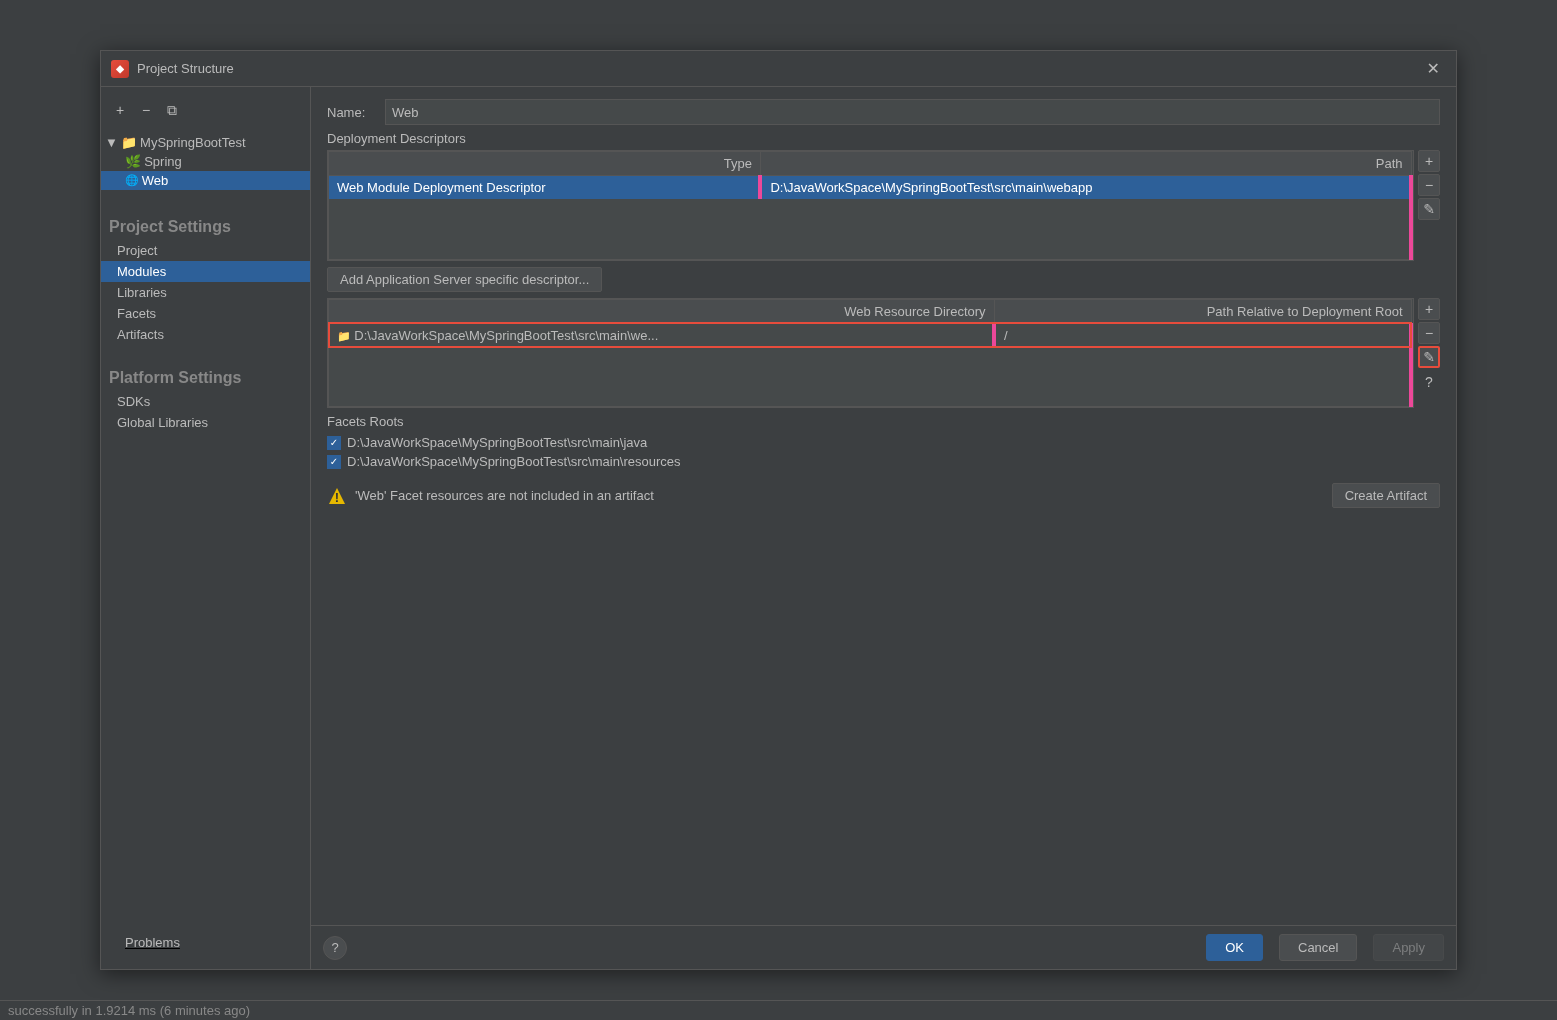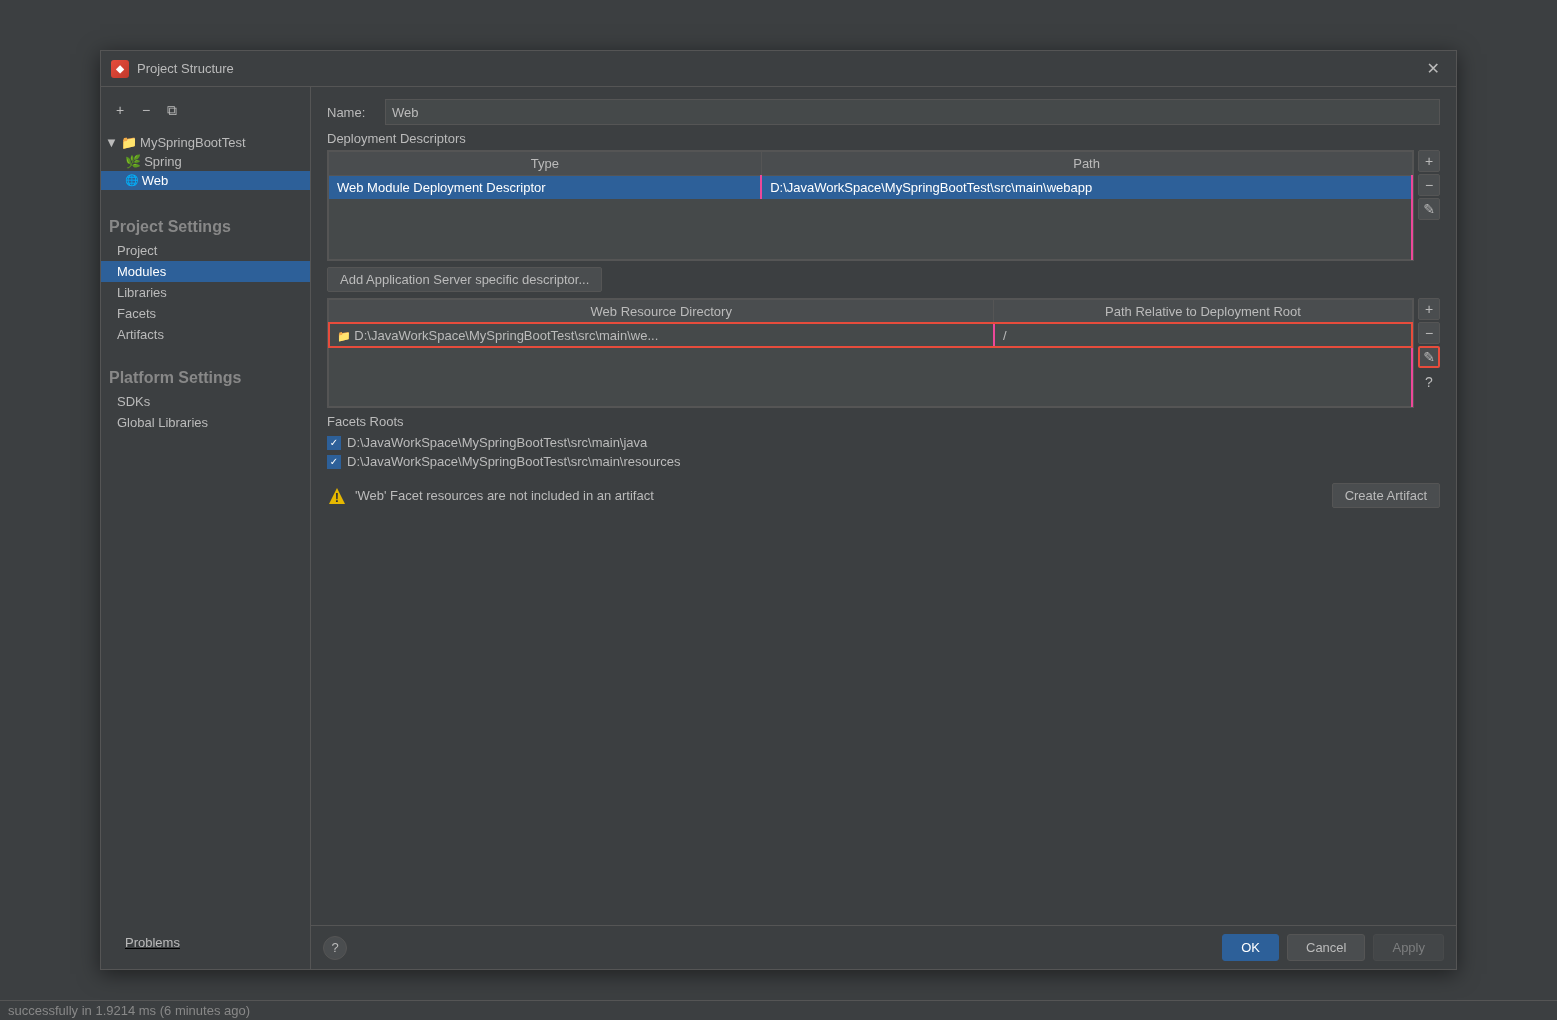--- a/index.html
+++ b/index.html
@@ -173,31 +173,31 @@
     .data-table {
       width: 100%;
       border-collapse: collapse;
       background: #45494a;
       border: 1px solid #555;
     }
     
     .data-table th {
       background: #4a4d4f;
       color: #bbb;
-      text-align: center;
+      text-align: right;
       padding: 4px 8px;
       font-weight: normal;
       border-bottom: 1px solid #555;
       border-right: 1px solid #555;
     }
     
     .data-table td {
       padding: 4px 8px;
       color: #bbb;
-      border-right: 2px solid #ec4899;
+      border-right: 4px solid #ec4899;
     }
     
     .data-table tr.selected td {
       background: #2d6099;
       color: white;
     }
     
     .table-container {
       position: relative;
       display: flex;
@@ -309,21 +309,21 @@
       background: #3c3f41;
     }
     
     .footer-left {
       display: flex;
       align-items: center;
     }
     
     .footer-right {
       display: flex;
-      gap: 8px;
+      gap: 16px;
     }
     
     .help-btn {
       width: 24px;
       height: 24px;
       border-radius: 50%;
       border: 1px solid #555;
       background: #4a4d4f;
       color: #bbb;
       display: flex;

